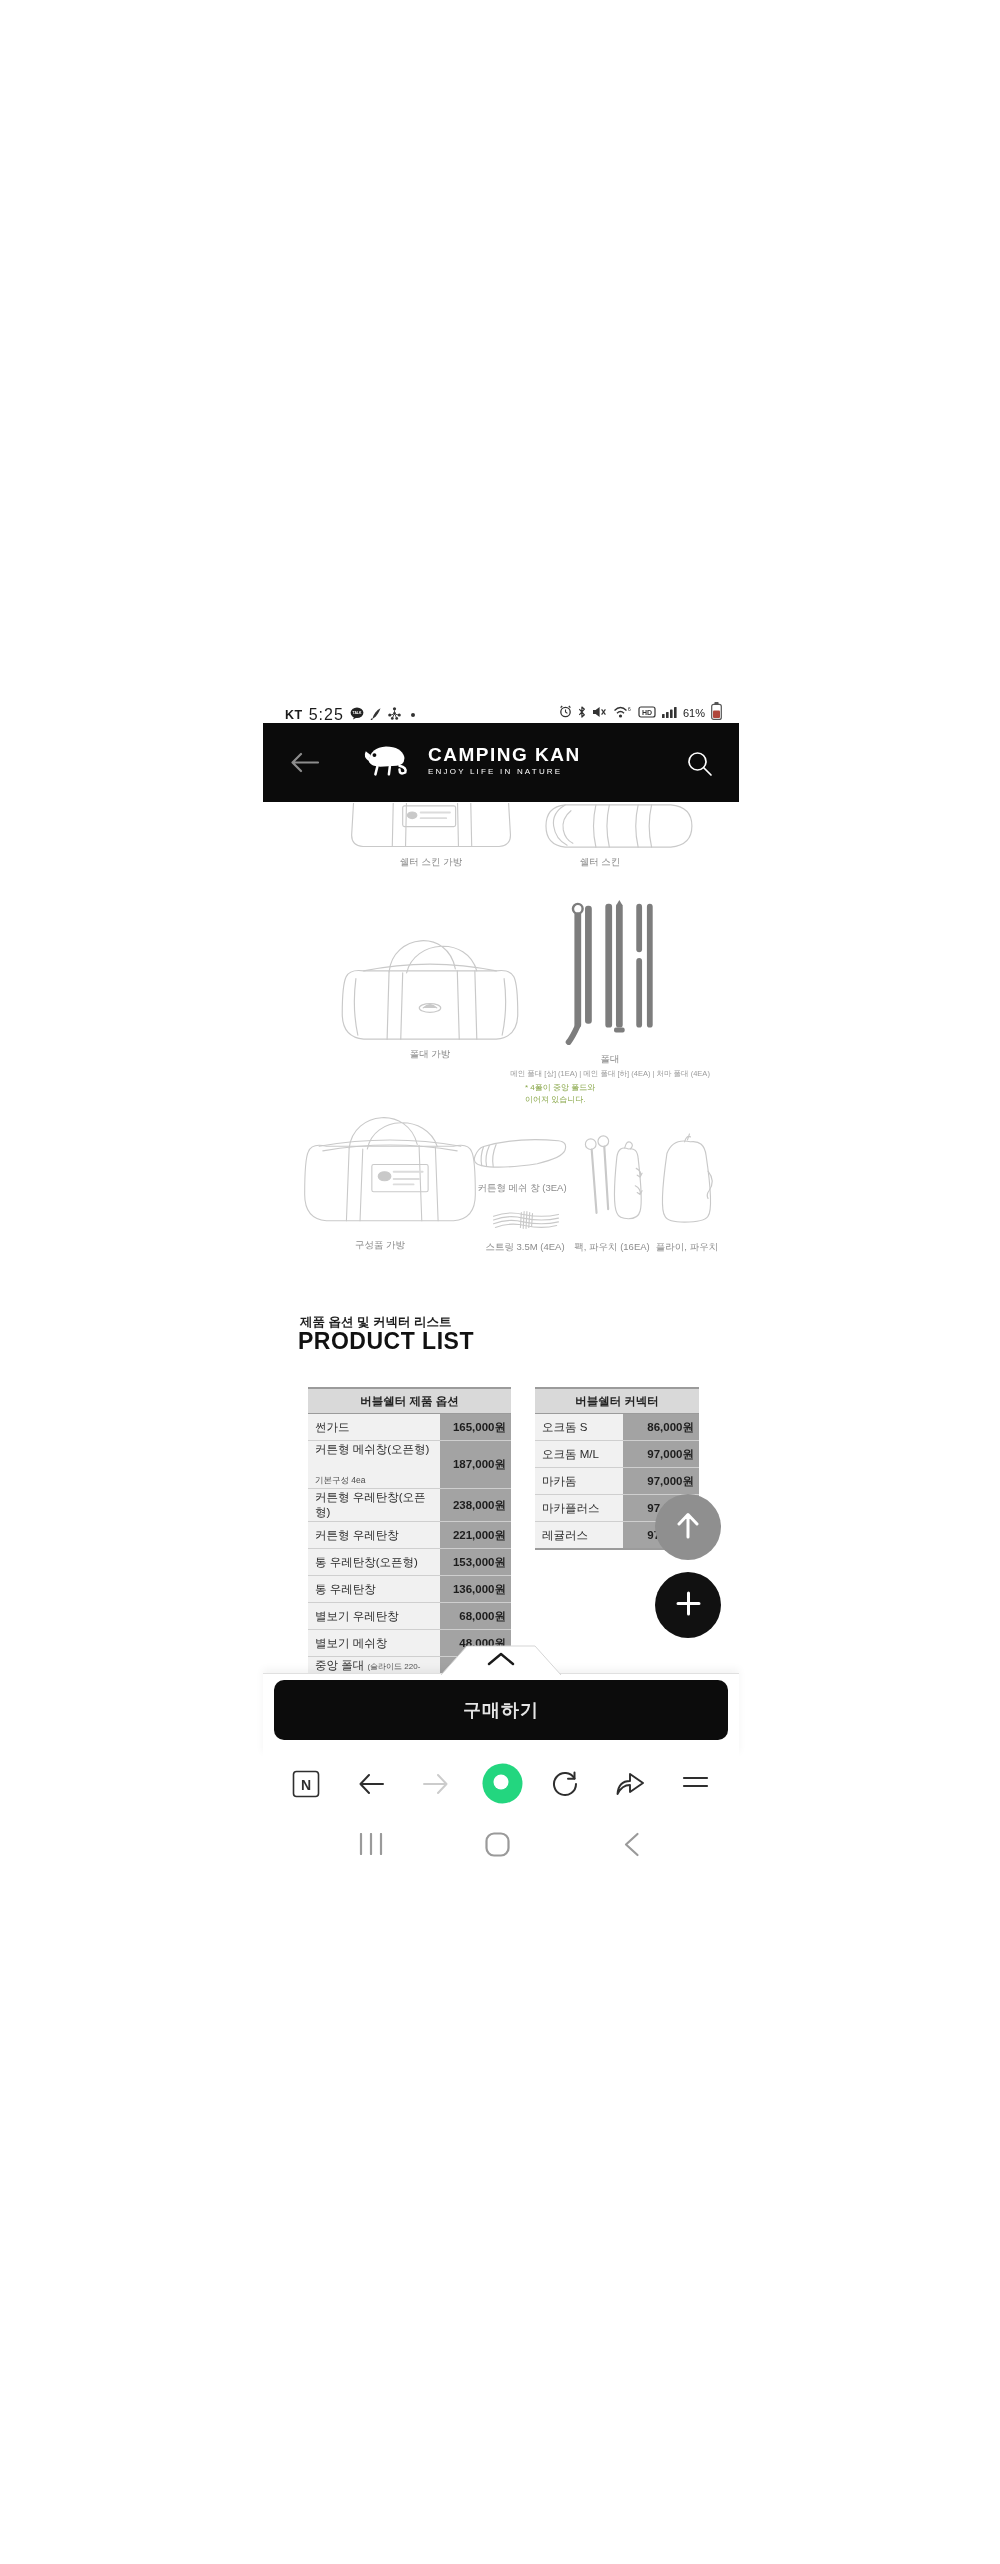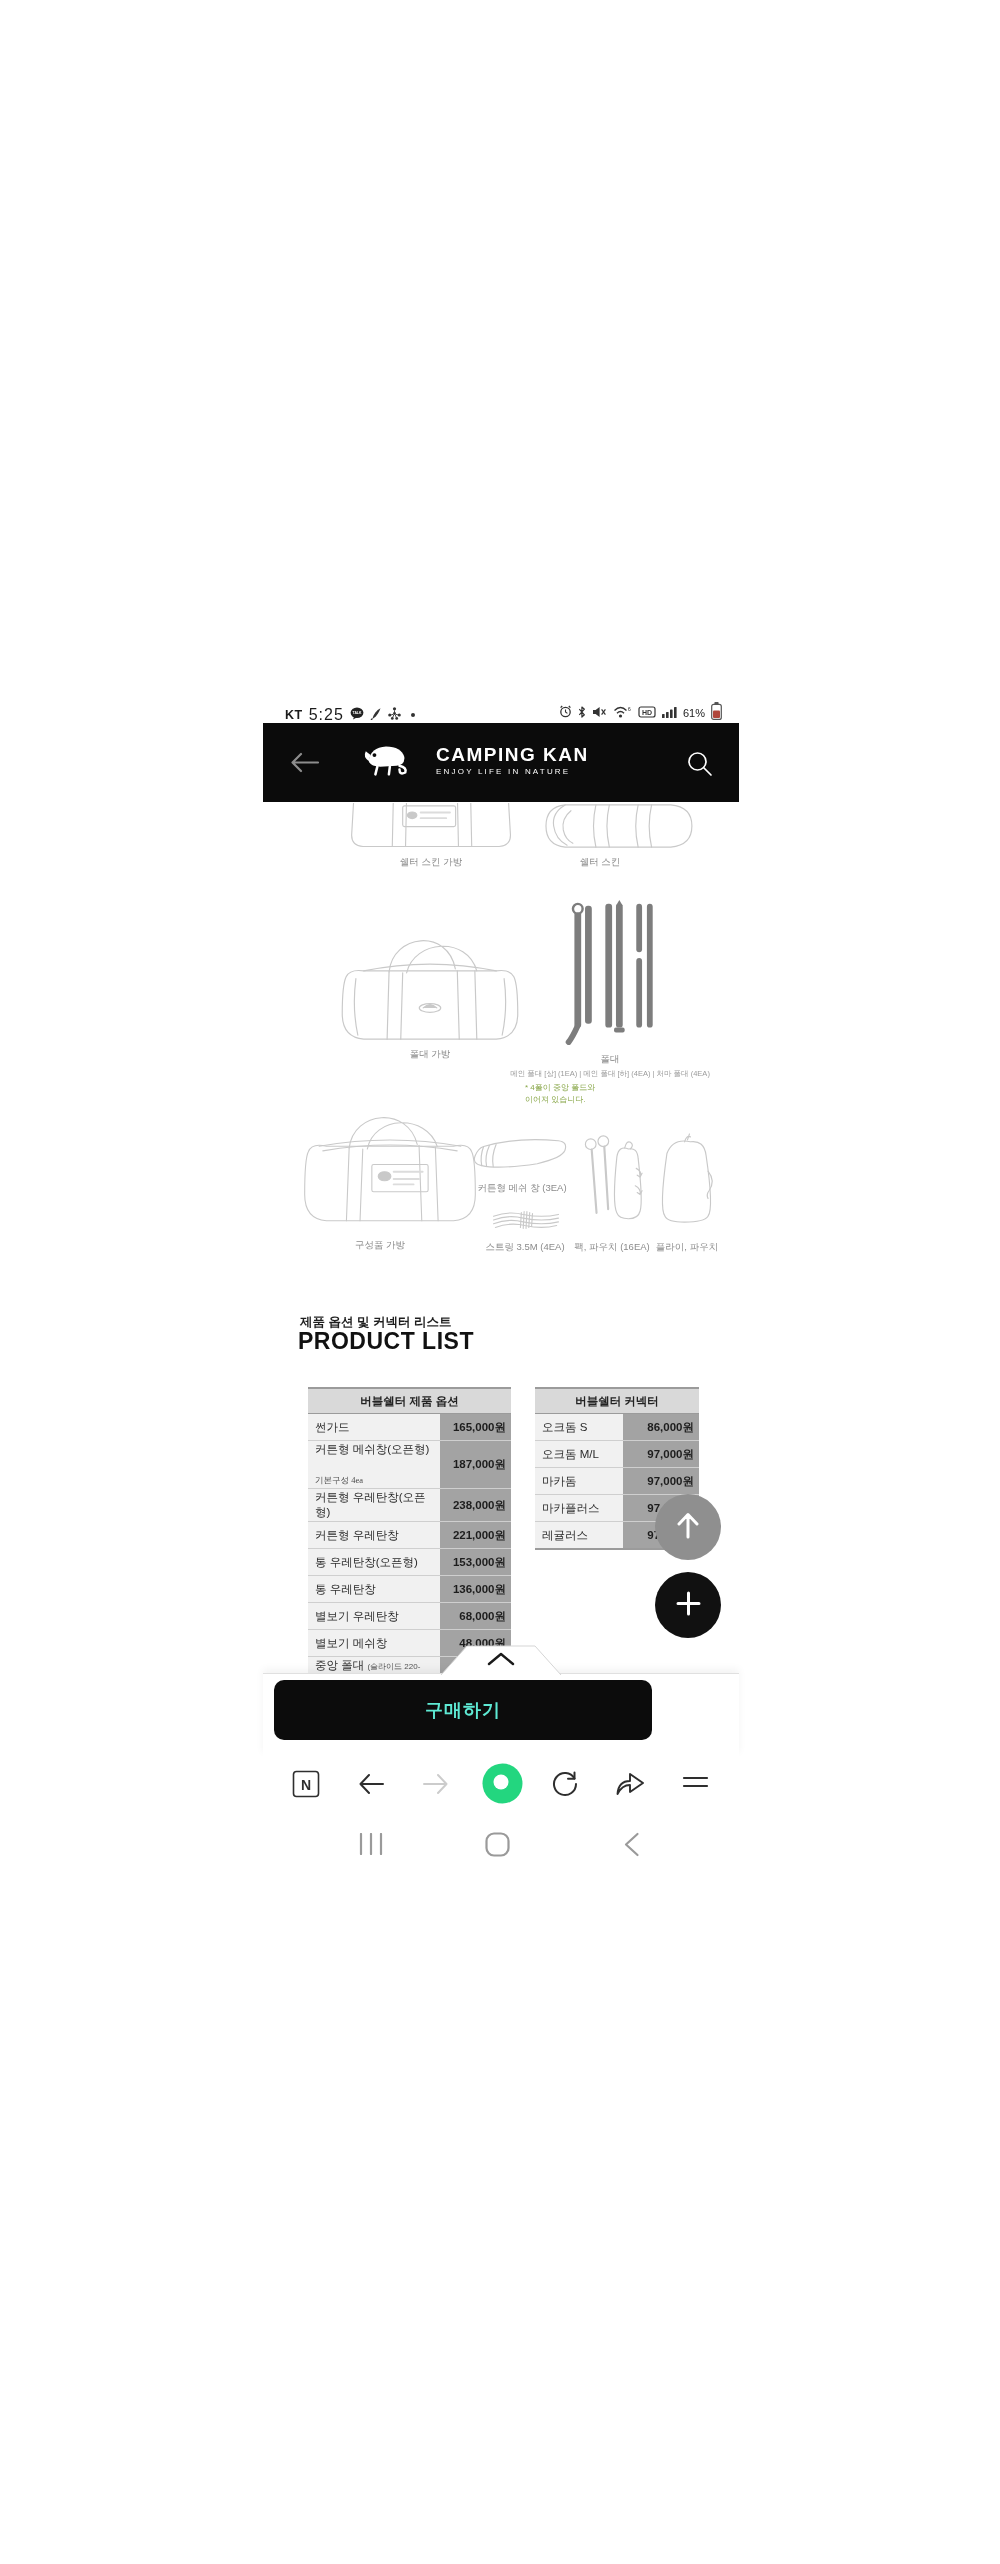--- a/index.html
+++ b/index.html
@@ -14,21 +14,21 @@
   .sb-left,.sb-right{display:flex;align-items:center;gap:6px;}
   .sb-carrier{font-size:12.5px;font-weight:600;color:#1c1c1c;letter-spacing:.5px;}
   .sb-time{font-size:16px;color:#1c1c1c;letter-spacing:1px;}
   .sb-batt-txt{font-size:11px;color:#1c1c1c;}
   .sb-dot{width:4px;height:4px;border-radius:50%;background:#333;margin-left:4px;}
 
   
   .header{position:absolute;top:25px;left:0;width:100%;height:79px;background:#0b0b0b;}
   .hdr-back{position:absolute;left:27px;top:29px;cursor:pointer;}
   .hdr-search{position:absolute;right:26px;top:27px;cursor:pointer;}
-  .hdr-logo{position:absolute;left:97px;top:15px;display:flex;align-items:center;gap:24px;cursor:pointer;}
+  .hdr-logo{position:absolute;left:97px;top:15px;display:flex;align-items:center;gap:16px;cursor:pointer;}
   .brand{color:#fff;font-size:19px;font-weight:800;letter-spacing:1.5px;line-height:1;}
   .tagline{color:#fff;font-size:8px;letter-spacing:2.2px;margin-top:3px;}
 
   
   .lbl{position:absolute;font-size:9.5px;color:#8b8b8b;text-align:center;transform:translateX(-50%);white-space:nowrap;}
   .pole-detail{position:absolute;font-size:7.5px;color:#9a9a9a;transform:translateX(-50%);white-space:nowrap;}
   .pole-note{position:absolute;font-size:8px;color:#8aa84b;white-space:pre-line;line-height:1.45;}
   .line-only{stroke:#c9c9c9;fill:none;stroke-width:1.2;stroke-linecap:round;stroke-linejoin:round;}
   .pole-fill{fill:#7d7d7d;}
 
@@ -36,33 +36,33 @@
   .pl-subtitle{position:absolute;left:37px;top:616px;font-size:12.5px;font-weight:700;color:#1e1e1e;}
   .pl-title{position:absolute;left:35px;top:630px;font-size:23px;font-weight:800;color:#111;letter-spacing:.5px;}
   table.price{border-collapse:collapse;font-size:11.5px;color:#2b2b2b;table-layout:fixed;padding-left:22px;}
   table.price th{background:#d9d9d9;border-top:2px solid #9b9b9b;border-bottom:1px solid #9b9b9b;
                  font-weight:700;height:22px;font-size:11.5px;color:#222;}
   table.price td{border-bottom:1px solid #cfcfcf;height:24px;vertical-align:middle;}
   table.price tr:last-child td{border-bottom:2px solid #9b9b9b;}
   td.cname{background:#f1f1f1;text-align:left;padding-left:7px;}
   td.cprice{background:#a3a3a3;text-align:right;padding-right:5px;font-weight:600;color:#1d1d1d;}
   .nm-small{font-size:8px;color:#555;}
-  .sub{font-size:8.5px;color:#4a4a4a;margin-top:18px;font-family:Liberation Serif, serif;}
+  .sub{font-size:8.5px;color:#4a4a4a;margin-top:18px;}
 
   
   .fab{position:absolute;width:66px;height:66px;border-radius:50%;display:flex;align-items:center;justify-content:center;cursor:pointer;z-index:5;}
   .fab-top{left:392px;top:796px;background:#8f8f8f;}
   .fab-add{left:392px;top:874px;background:#111;}
 
   
   .sheet{position:absolute;top:975px;left:0;width:100%;height:82px;background:#fff;
          border-top:1px solid #e0e0e0;box-shadow:0 -4px 8px rgba(0,0,0,.05);}
   .sheet-tab{position:absolute;left:177px;top:946px;z-index:3;cursor:pointer;}
-  .buy-btn{position:absolute;left:11px;top:982px;width:378px;height:60px;background:#0c0c0c;border-radius:10px;
-           display:flex;align-items:center;justify-content:center;color:#5eead4;font-size:18px;font-weight:700;
+  .buy-btn{position:absolute;left:11px;top:982px;width:454px;height:60px;background:#0c0c0c;border-radius:10px;
+           display:flex;align-items:center;justify-content:center;color:#e5e5e5;font-size:18px;font-weight:700;
            letter-spacing:1px;cursor:pointer;z-index:4;}
 
   
   .bnav{position:absolute;top:1057px;left:0;width:100%;height:62px;background:#fff;}
   .bnav .ic{position:absolute;cursor:pointer;}
 
   
   .anav{position:absolute;top:1119px;left:0;width:100%;height:48px;background:#fff;}
   .anav .ic{position:absolute;cursor:pointer;}
 </style>

